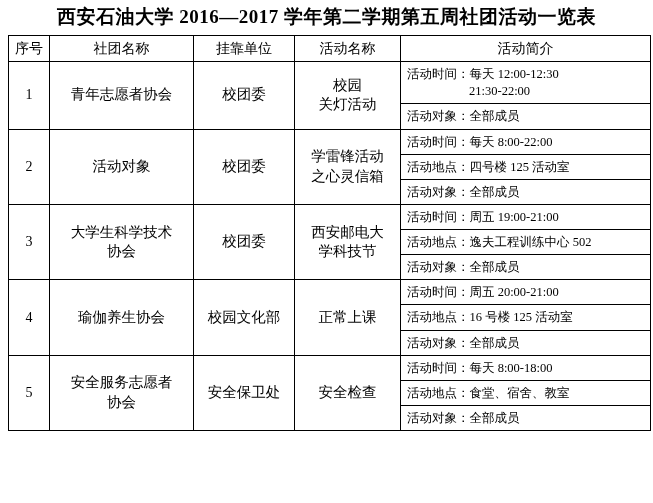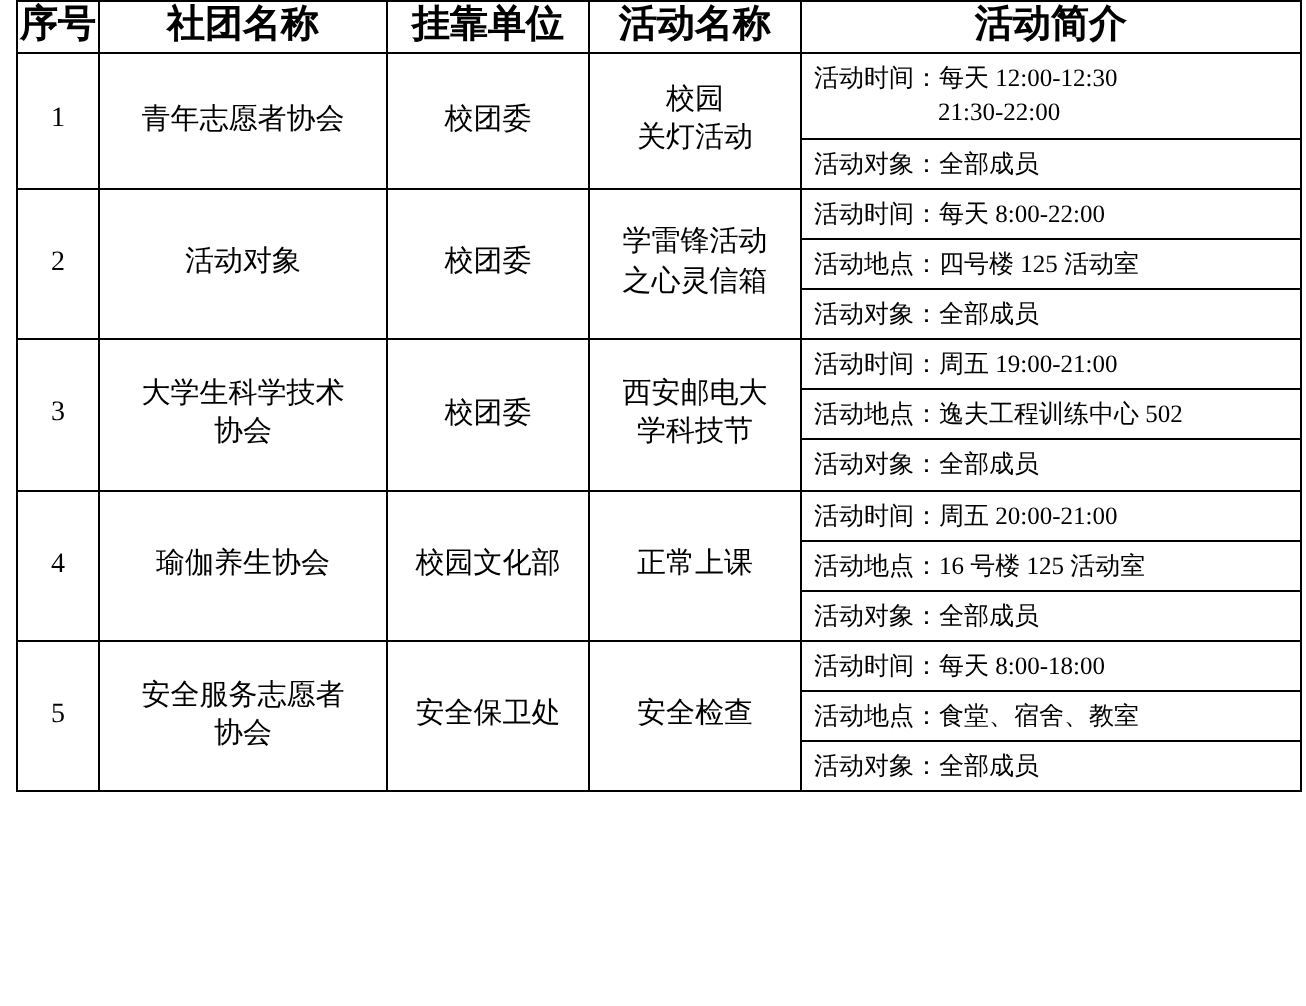--- a/index.html
+++ b/index.html
@@ -35,22 +35,22 @@
     width: 637px;
     table-layout: fixed;
   }
   table.club-table td, table.club-table th {
     border: 1px solid #000000;
     padding: 0;
     vertical-align: middle;
     text-align: center;
   }
   thead th {
-    font-size: 19px;
-    font-weight: bold;
+    font-size: 14px;
+    font-weight: normal;
     height: 25px;
     line-height: 1.1;
   }
   .col-no     { width: 40px; }
   .col-name   { width: 143px; }
   .col-unit   { width: 100px; }
   .col-act    { width: 105px; }
   .col-desc   { width: 249px; }
 
   td.cell-no {
@@ -88,20 +88,21 @@
   .desc-two-line {
     line-height: 1.4;
   }
   .nowrap { white-space: nowrap; }
 </style>
 </head>
 <body>
 
 <div class="page">
 
+  <div class="doc-title">西安石油大学 2016—2017 学年第二学期第五周社团活动一览表</div>
 
   <table class="club-table">
     <thead>
       <tr>
         <th class="col-no">序号</th>
         <th class="col-name">社团名称</th>
         <th class="col-unit">挂靠单位</th>
         <th class="col-act">活动名称</th>
         <th class="col-desc">活动简介</th>
       </tr>

